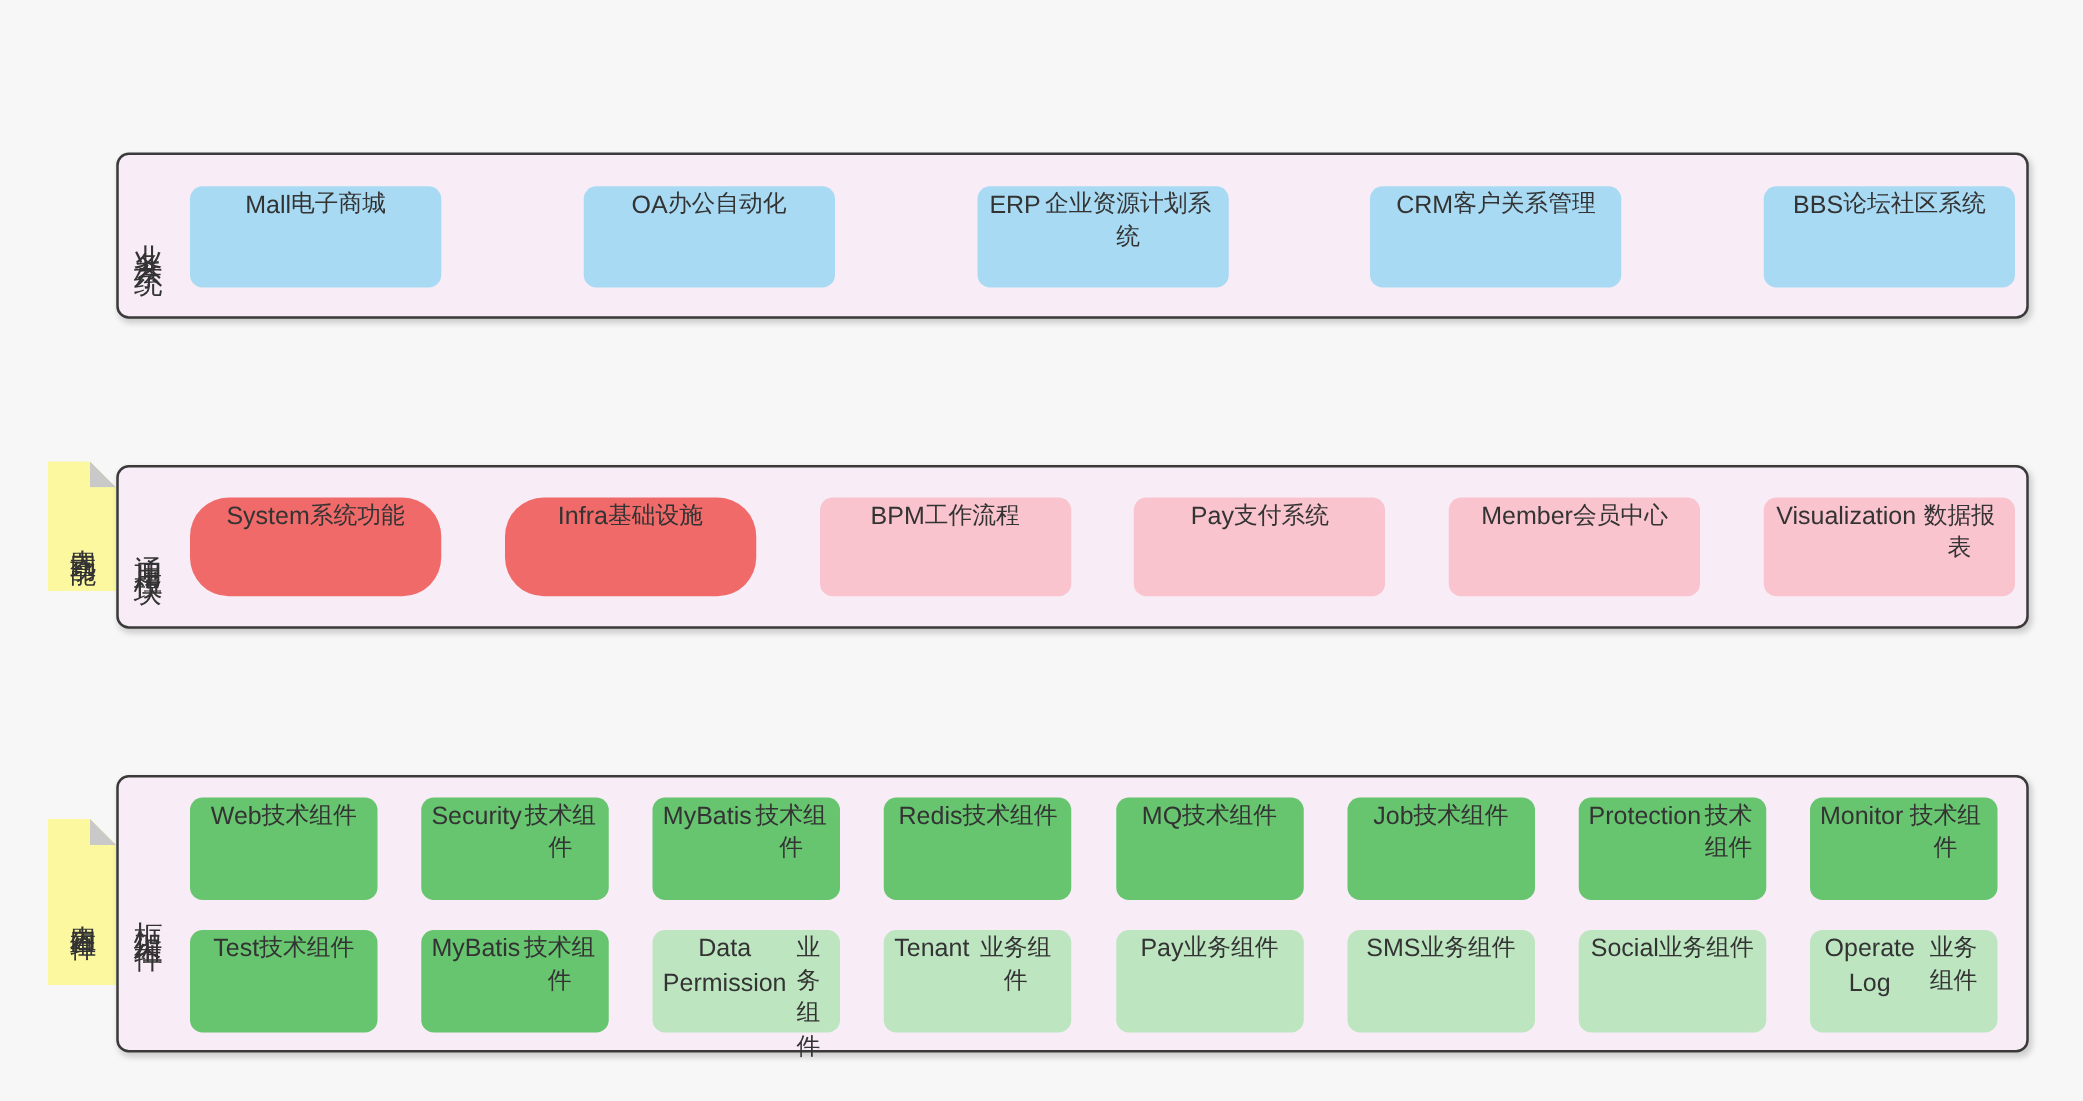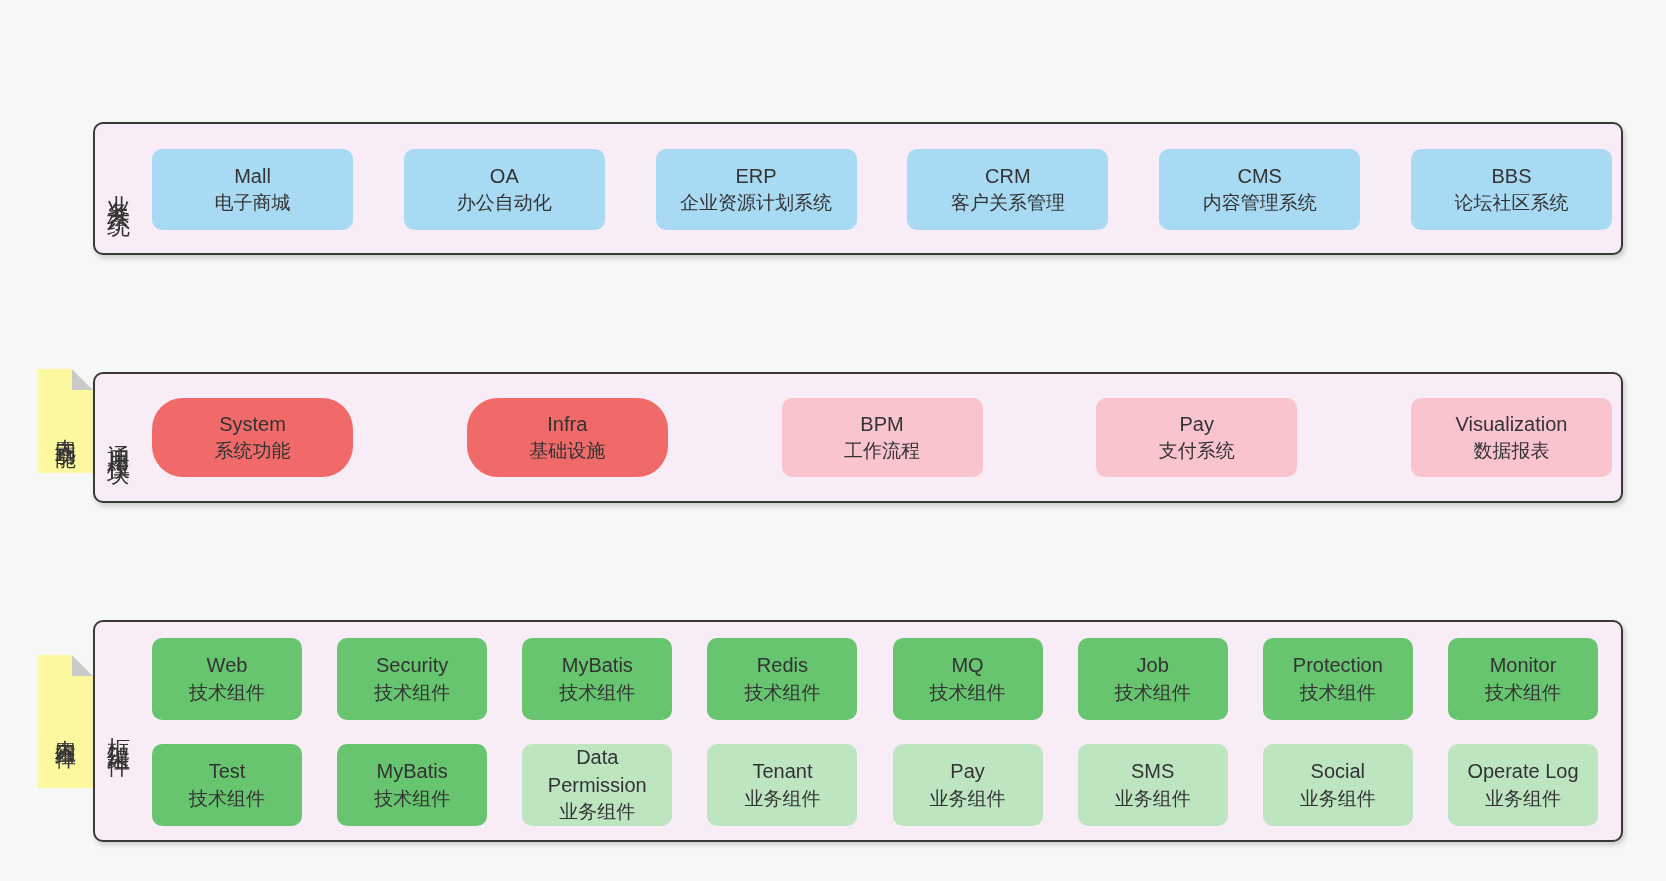--- a/index.html
+++ b/index.html
@@ -29,22 +29,22 @@
     font-size:23px;letter-spacing:6px;color:var(--text,#333);white-space:nowrap;
   }
   
   .row{position:absolute;left:57px;display:flex;justify-content:space-between;}
   .row-6{top:25px;width:1460px;height:81px;}
   #layer-mid .row-6{top:24px;height:79px;}
   .row-8{width:1446px;height:82px;}
   #row-bot-1{top:16px;}
   #row-bot-2{top:122px;}
   .box{
-    border-radius:10px;display:flex;flex-direction:column;
-    align-items:center;justify-content:center;text-align:center;
+    border-radius:10px;display:flex;flex-direction:row;
+    align-items:flex-start;justify-content:center;text-align:center;
     box-sizing:border-box;padding:2px 10px;line-height:1.38;
   }
   .row-6 .box{width:201px;}
   .row-8 .box{width:150px;padding:2px 8px;}
   .box-title{font-size:20px;}
   .box-sub{font-size:19px;font-family:Liberation Serif, serif;}
   .blue{background:var(--blue,#a9daf3);}
   .red{background:var(--red,#f06a6a);border-radius:31px;}
   .pink{background:var(--pink,#f9c4ce);}
   .green{background:var(--green-dark,#67c46f);}
@@ -97,24 +97,20 @@
       </div>
       <div class="box blue">
         <div class="box-title">ERP</div>
         <div class="box-sub">企业资源计划系统</div>
       </div>
       <div class="box blue">
         <div class="box-title">CRM</div>
         <div class="box-sub">客户关系管理</div>
       </div>
       <div class="box blue">
-        <div class="box-title">CMS</div>
-        <div class="box-sub">内容管理系统</div>
-      </div>
-      <div class="box blue">
         <div class="box-title">BBS</div>
         <div class="box-sub">论坛社区系统</div>
       </div>
     </div>
   </section>
 
 
   <div class="note" id="note-features">
     <div class="note-fold"></div>
     <div class="note-text">内置功能</div>
@@ -133,20 +129,24 @@
       </div>
       <div class="box pink">
         <div class="box-title">BPM</div>
         <div class="box-sub">工作流程</div>
       </div>
       <div class="box pink">
         <div class="box-title">Pay</div>
         <div class="box-sub">支付系统</div>
       </div>
       <div class="box pink">
+        <div class="box-title">Member</div>
+        <div class="box-sub">会员中心</div>
+      </div>
+      <div class="box pink">
         <div class="box-title">Visualization</div>
         <div class="box-sub">数据报表</div>
       </div>
     </div>
   </section>
 
 
   <div class="note" id="note-components">
     <div class="note-fold"></div>
     <div class="note-text">内置组件</div>

